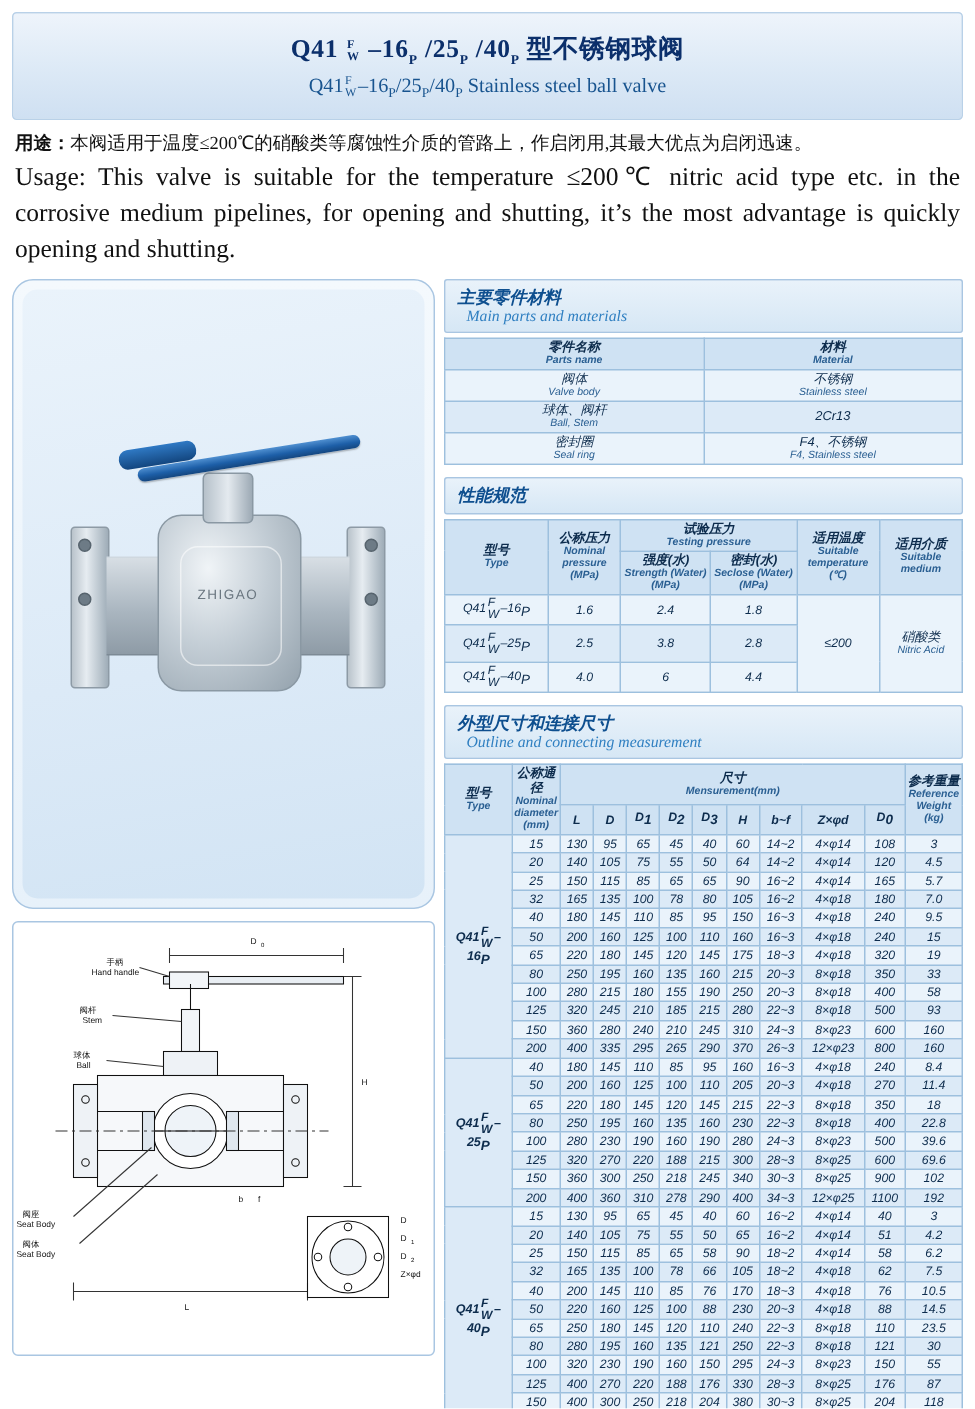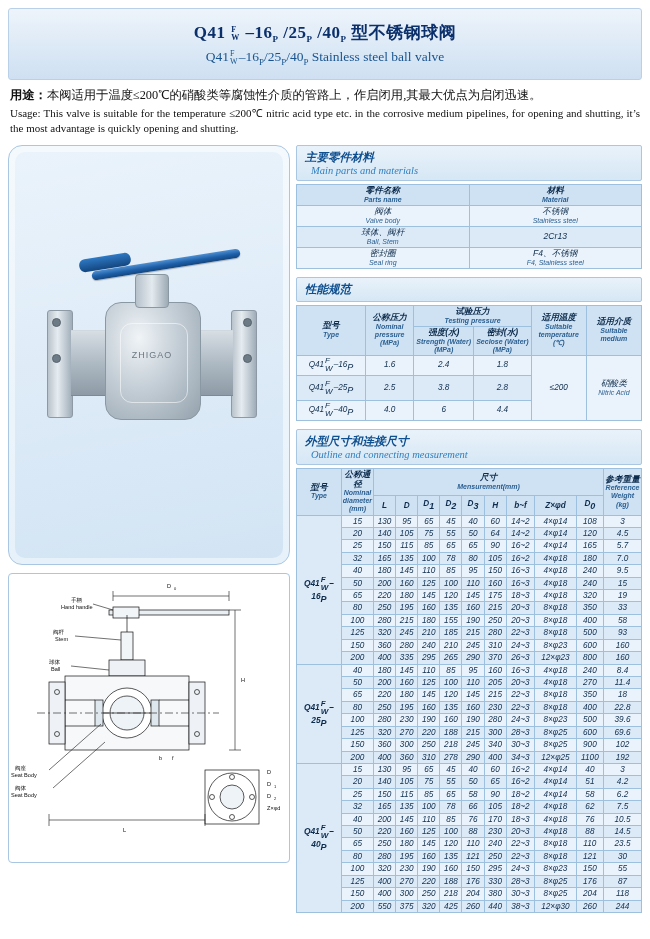--- a/index.html
+++ b/index.html
@@ -53,21 +53,21 @@
   
   .usage {
     margin: 7px 10px 0 10px;
     font-size: 12.3px;
     color: #111;
     line-height: 1.45;
   }
   .usage .lbl { font-weight: bold; }
   .usage-en {
     margin: 1px 10px 0 10px;
-    font-size: 11px;
+    font-size: 17px;
     color: #111;
     line-height: 1.42;
     text-align: justify;
   }
   
   .body {
     display: flex;
     margin: 8px 8px 0 8px;
     gap: 6px;
   }

